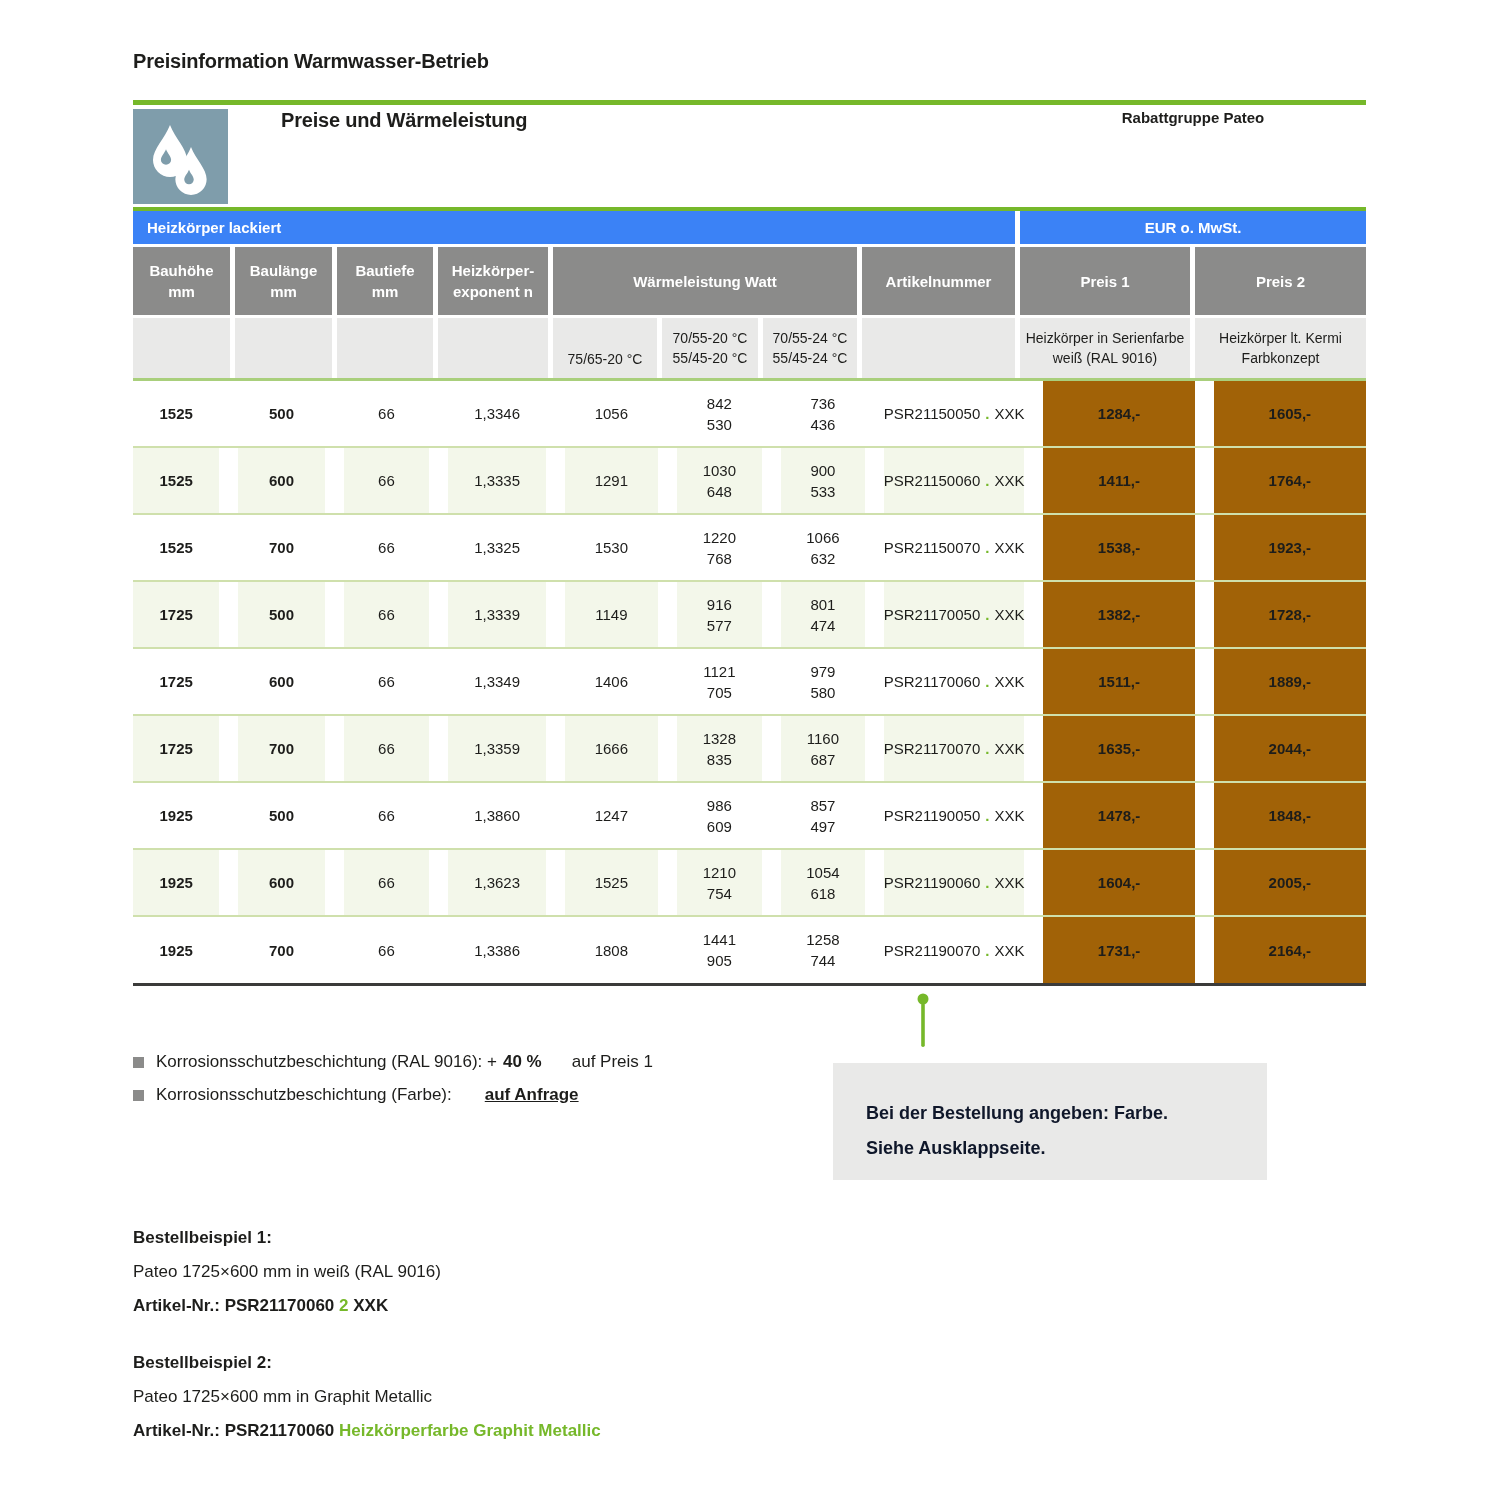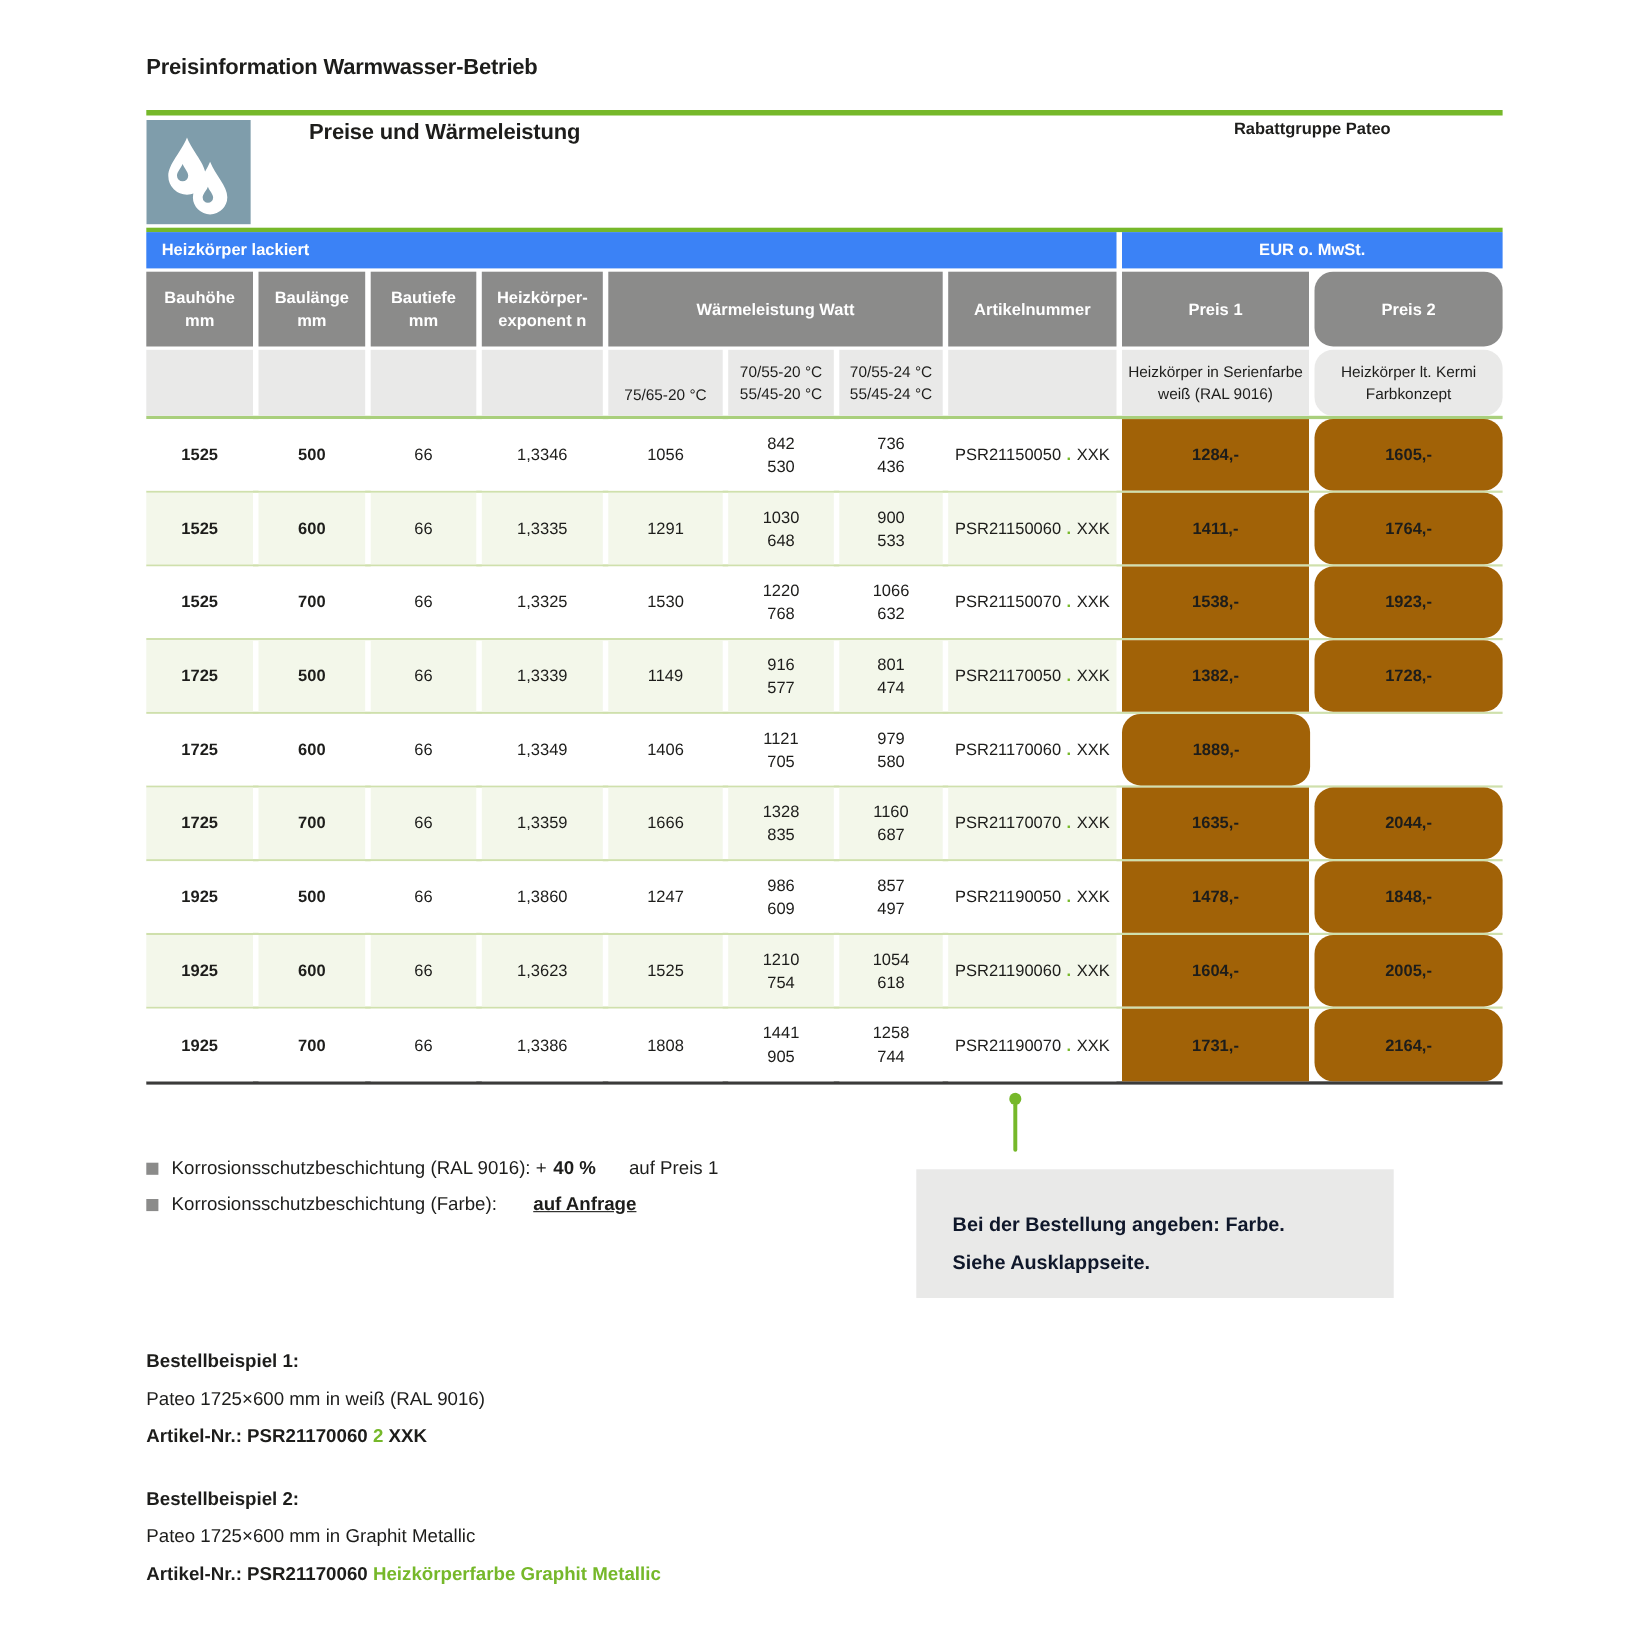--- a/index.html
+++ b/index.html
@@ -25,23 +25,23 @@
   .bandL{width:882px;padding-left:14px;box-sizing:border-box;}
   .bandR{width:346px;justify-content:center;}
   .hrow{display:flex;column-gap:5px;height:68px;margin-top:3px;}
   .hcell{background:#8b8b8a;color:#fff;font-weight:bold;font-size:15px;line-height:21px;
          display:flex;flex-direction:column;justify-content:center;align-items:center;text-align:center;}
   .srow{display:flex;column-gap:5px;height:60px;margin-top:3px;}
   .scell{background:#e9e9e8;font-size:14px;line-height:20px;
          display:flex;flex-direction:column;justify-content:center;align-items:center;text-align:center;}
   .scell.low{justify-content:flex-end;padding-bottom:9px;box-sizing:border-box;}
   .c1{width:97px;}.c2{width:97px;}.c3{width:96px;}.c4{width:110px;}.c5{width:104px;}
-  .c6{width:96px;}.c7{width:94px;}.c8{width:153px;}.c9{width:170px;}.c10{width:171px;border-radius:17px;}
+  .c6{width:96px;}.c7{width:94px;}.c8{width:153px;}.c9{width:170px;}.c10{width:171px;}
   .g357{width:304px;}
-  .trow{display:flex;column-gap:5px;height:65px;border-bottom:2px solid #cfe0ac;}
+  .trow{display:flex;column-gap:19px;height:65px;border-bottom:2px solid #cfe0ac;}
   .trow:last-child{border-bottom:none;height:66px;}
   .cell{display:flex;flex-direction:column;justify-content:center;align-items:center;
         font-size:15px;line-height:21px;text-align:center;background:#ffffff;}
   .cell.b{font-weight:bold;}
   .cell.price{background:#a16207;}
   .tint .cell:not(.price){background:#f3f7ea;}
   .cell.art{flex-direction:row;}
   .gdot{color:#76b82a;font-weight:bold;margin:0 5px;}
   
   .marker-wrap{position:relative;height:62px;}
@@ -316,20 +316,23 @@
           </div>
           <div class="cell c7">
             <div>979</div>
             <div>580</div>
           </div>
           <div class="cell c8 art">
             <span>PSR21170060</span>
             <span class="gdot">.</span>
             <span>XXK</span>
           </div>
+          <div class="cell c9 price b">
+            <span>1511,-</span>
+          </div>
           <div class="cell c10 price b">
             <span>1889,-</span>
           </div>
         </div>
         <div class="trow tint">
           <div class="cell c1 b">
             <span>1725</span>
           </div>
           <div class="cell c2 b">
             <span>700</span>

